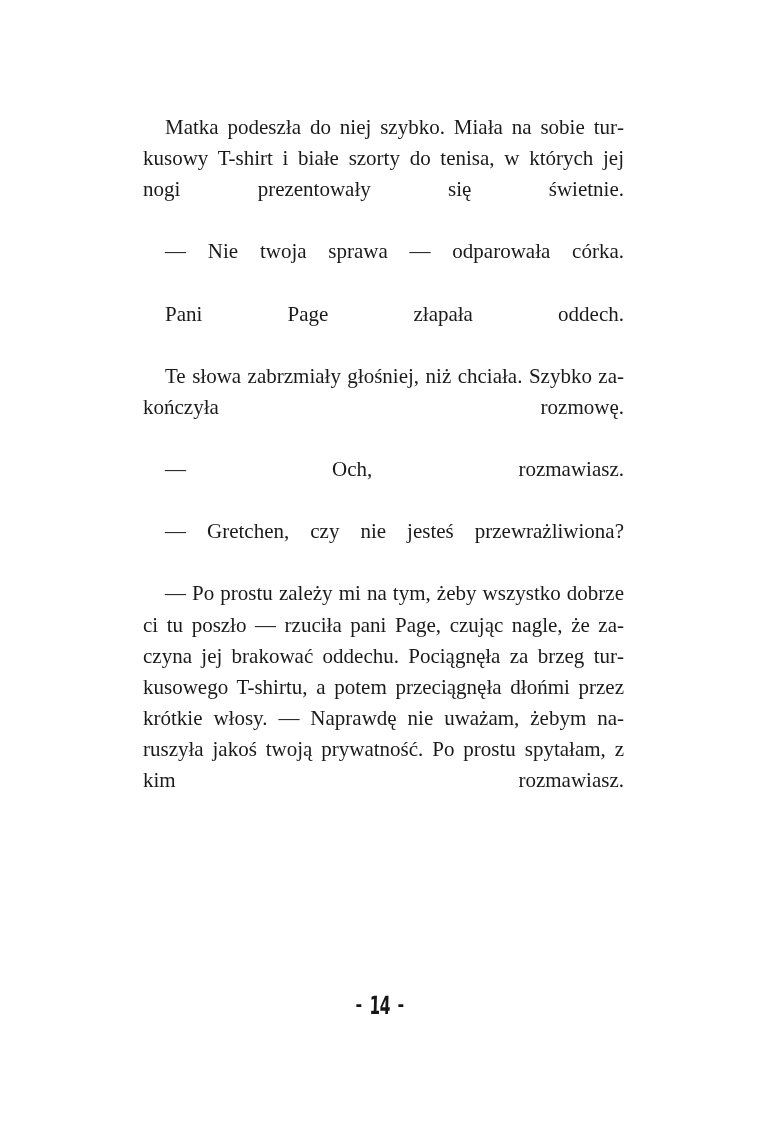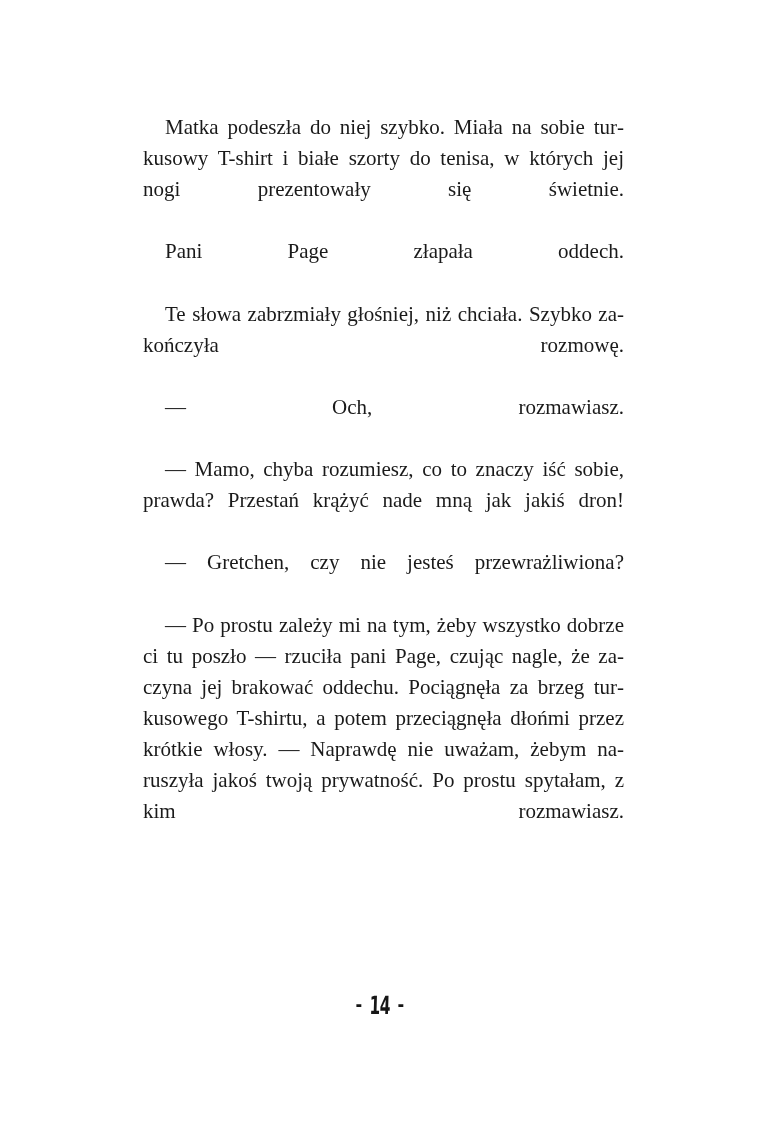--- a/index.html
+++ b/index.html
@@ -77,24 +77,24 @@
     transform: scaleX(0.85);
   }
 </style>
 </head>
 <body>
 
 <div class="page">
 
   <div class="text-column">
     <p class="para">Matka podeszła do niej szybko. Miała na sobie tur­kusowy T-shirt i białe szorty do tenisa, w których jej nogi prezentowały się świetnie.</p>
+    <p class="para">— Nie twoja sprawa — odparowała córka.</p>
     <p class="para">Pani Page złapała oddech.</p>
     <p class="para">Te słowa zabrzmiały głośniej, niż chciała. Szybko za­kończyła rozmowę.</p>
     <p class="para">— Och, rozmawiasz.</p>
-    <p class="para">— Mamo, chyba rozumiesz, co to znaczy iść sobie, prawda? Przestań krążyć nade mną jak jakiś dron!</p>
     <p class="para">— Gretchen, czy nie jesteś przewrażliwiona?</p>
     <p class="para">— Po prostu zależy mi na tym, żeby wszystko dobrze ci tu poszło — rzuciła pani Page, czując nagle, że za­czyna jej brakować oddechu. Pociągnęła za brzeg tur­kusowego T-shirtu, a potem przeciągnęła dłońmi przez krótkie włosy. — Naprawdę nie uważam, żebym na­ruszyła jakoś twoją prywatność. Po prostu spytałam, z kim rozmawiasz.</p>
 
   </div>
 
   <div class="page-number">
     <span class="folio-dash">-</span><span class="folio">14</span><span class="folio-dash">-</span>
   </div>
 
 </div>

